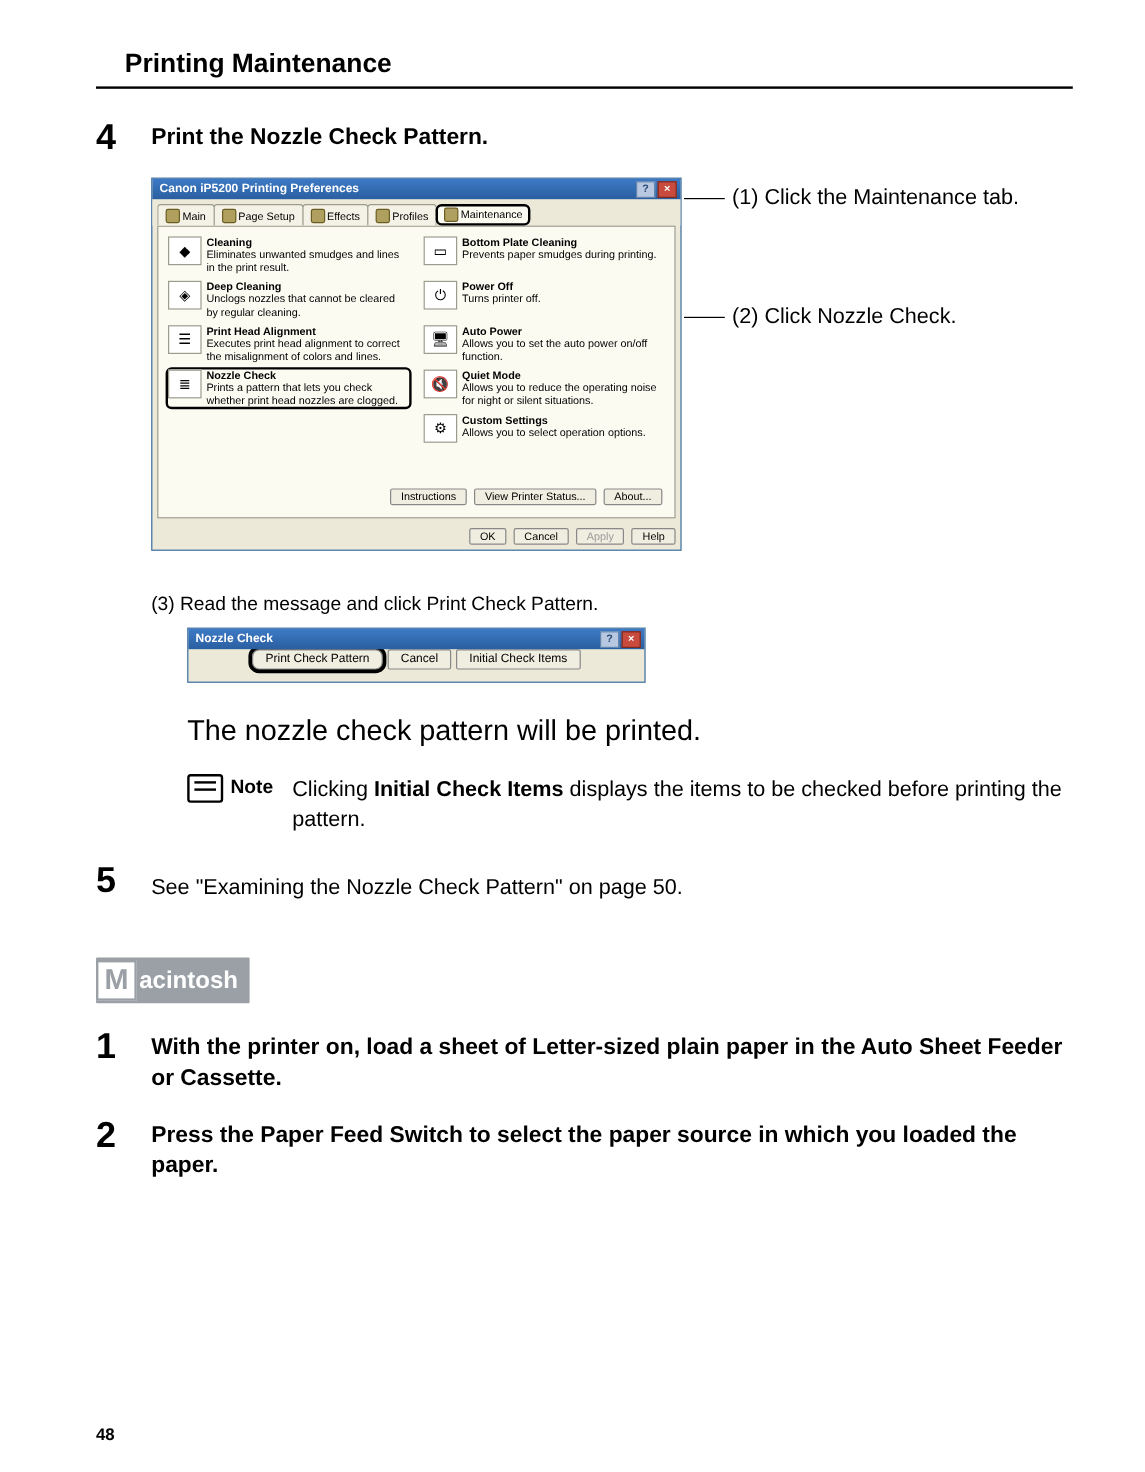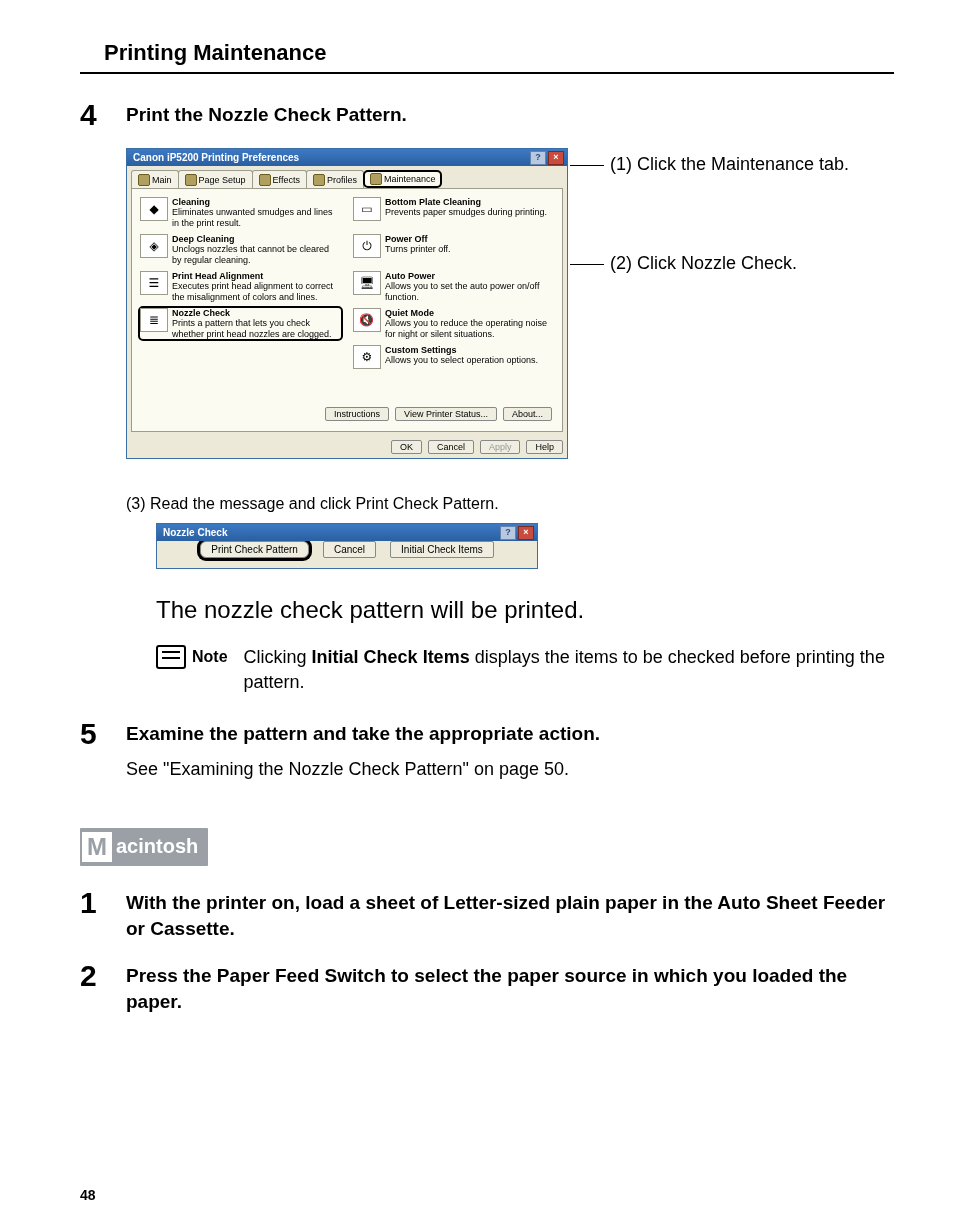--- a/index.html
+++ b/index.html
@@ -201,21 +201,21 @@
   }
   .nzl-title {
     background: linear-gradient(#3d7ac5, #2a5fa0);
     color:#fff;
     font-weight:bold;
     padding:3px 6px;
     position:relative;
   }
   .nzl-title .title-btns{right:3px;top:2px;}
   .nzl-body{ padding:10px; line-height:1.35;}
-  .nzl-buttons{ display:flex; justify-content:center; gap:14px; padding:0 10px 10px 10px;}
+  .nzl-buttons{ display:flex; justify-content:center; gap:4px; padding:0 10px 10px 10px;}
   .nzl-btn{
     border:1px solid #888; background:#f0eee0; padding:2px 10px; border-radius:2px; font-size:10px;
   }
   .nzl-btn.outlined{ box-shadow:0 0 0 3px #000; border-radius:6px;}
 
   .body-text {
     margin: 24px 0 0 76px;
     font-size: 24px;
     line-height: 1.4;
   }
@@ -405,21 +405,20 @@
     </div>
     <div class="note-text">
       <span>Clicking </span><b>Initial Check Items</b><span> displays the items to be checked before printing the pattern.</span>
     </div>
   </div>
 
   
   <div class="step" style="margin-top:22px;">
     <div class="step-num">5</div>
     <div class="step-body">
-      <div class="step-title">Examine the pattern and take the appropriate action.</div>
       <div class="step-sub">See "Examining the Nozzle Check Pattern" on page 50.</div>
     </div>
   </div>
 
   
   <div class="mac-heading">
     <span class="big">M</span>
       <span>acintosh</span>
   </div>
 

